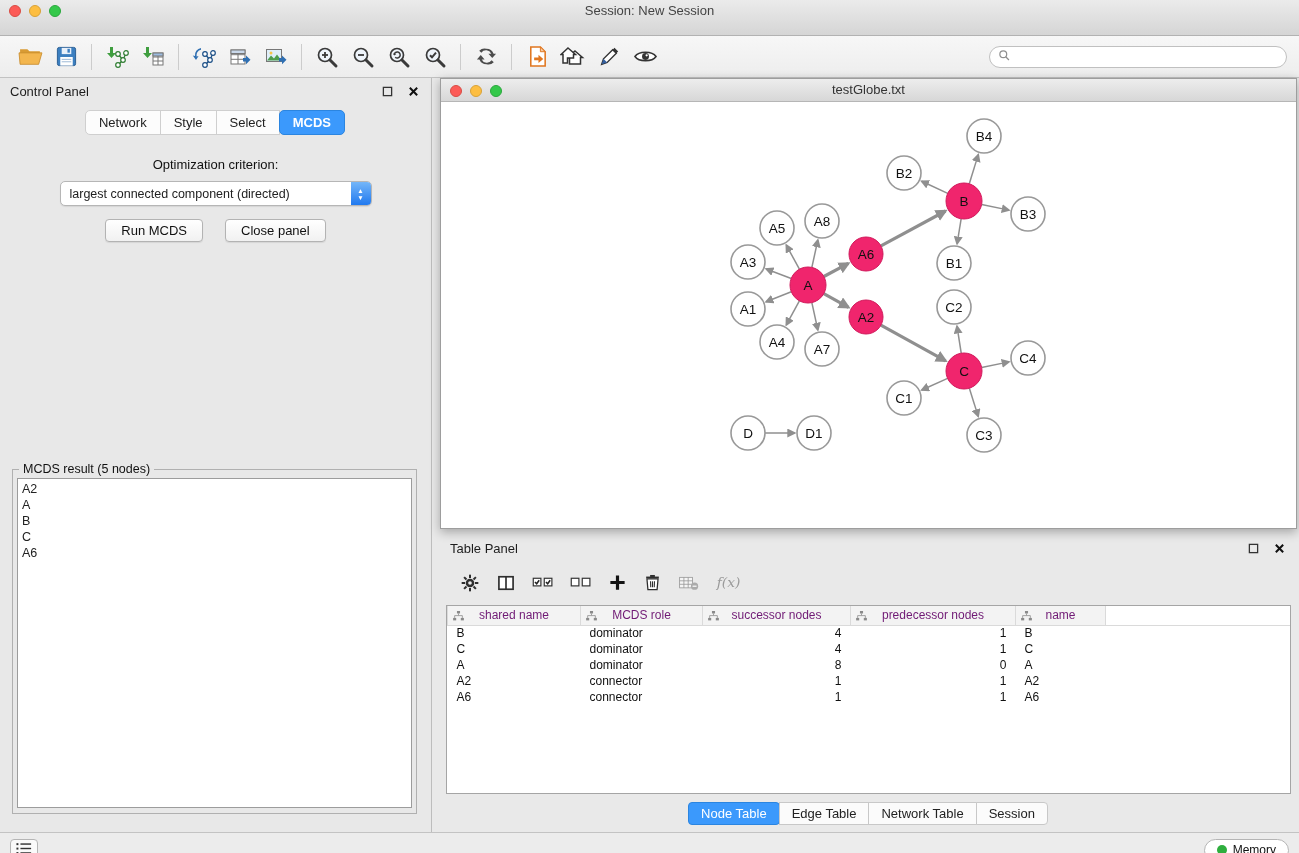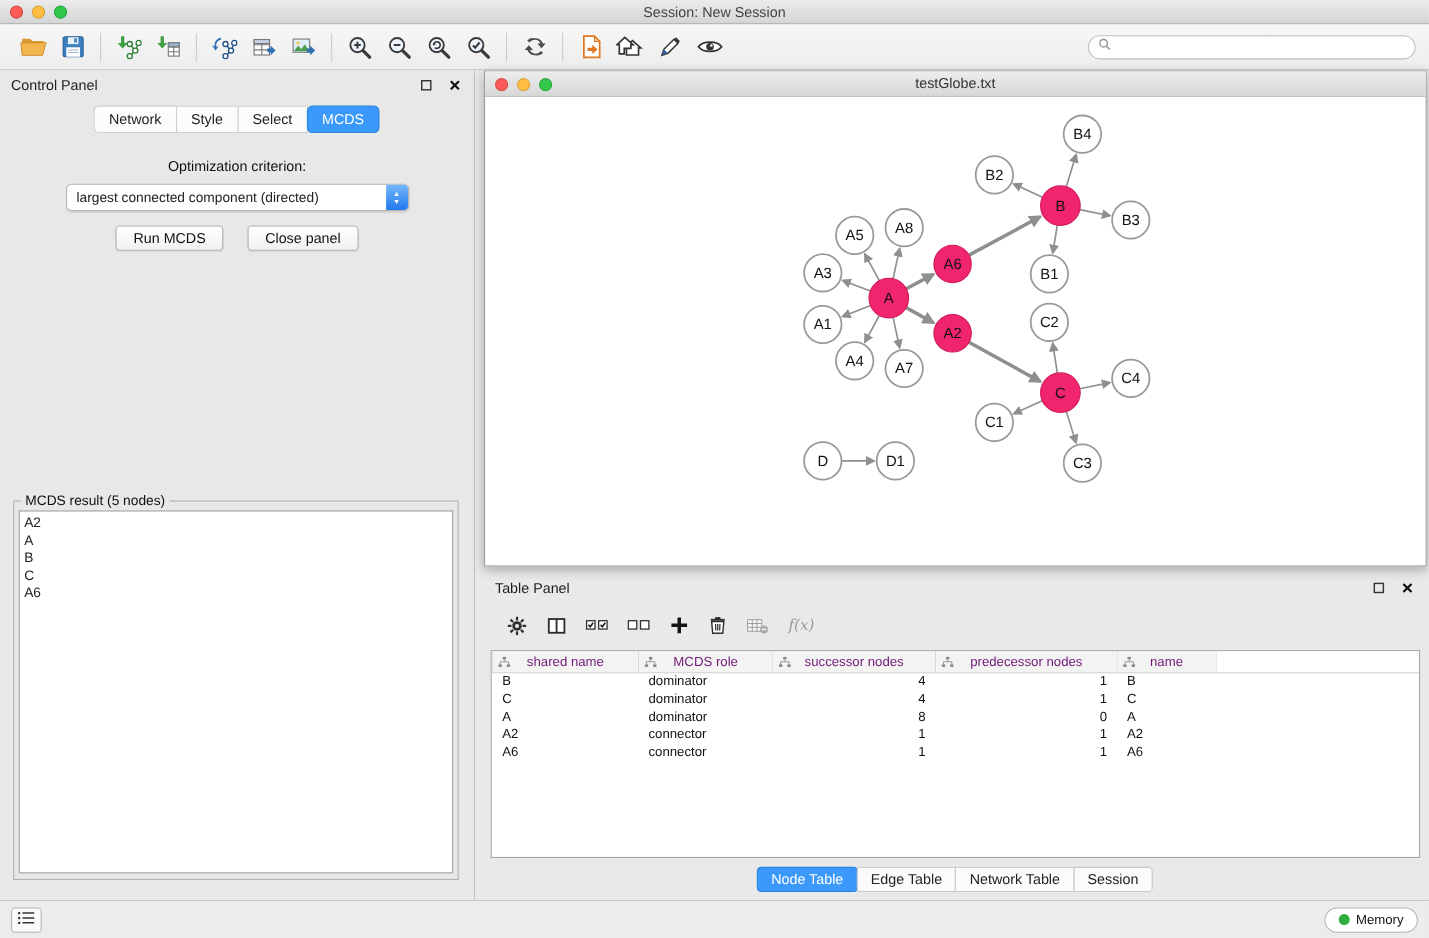--- a/index.html
+++ b/index.html
@@ -1,20 +1,20 @@
 <!DOCTYPE html>
 <html style="--accent: #3b99fc;"><head>
 <meta charset="utf-8">
 <style>
   * { box-sizing: border-box; margin: 0; padding: 0; }
   html,body { width:1299px; height:853px; overflow:hidden; }
   body { font-family:"Liberation Sans", sans-serif; background:#ececec; color:#222; }
 
   
-  .titlebar { height:22px; background:linear-gradient(#ebebeb,#d5d5d5); border-bottom:1px solid #b2b2b2;
+  .titlebar { height:36px; background:linear-gradient(#ebebeb,#d5d5d5); border-bottom:1px solid #b2b2b2;
     position:relative; text-align:center; font-size:13px; line-height:21px; color:#444; }
   .traffic { position:absolute; left:9px; top:5px; display:flex; gap:8px; }
   .light { width:12px; height:12px; border-radius:50%; display:inline-block; }
   .light.red { background:#fc5b57; border:1px solid #d94c44; }
   .light.yellow { background:#fdbe41; border:1px solid #d9a237; }
   .light.green { background:#34c84a; border:1px solid #2aa83d; }
 
   
   .toolbar { height:42px; background:linear-gradient(#f7f7f7,#ededed); border-bottom:1px solid #c2c2c2;
     display:flex; align-items:center; padding:0 12px; gap:4px; }
@@ -34,21 +34,21 @@
   .control-panel { width:432px; background:#e8e8e8; border-right:1px solid #bdbdbd; position:relative; }
   .panel-header { height:26px; display:flex; align-items:center; gap:10px; padding:0 10px; font-size:13px; color:#1d1d1d; }
   .panel-header .ph-title { margin-right:auto; }
   .ph-btn { background:none; border:none; width:16px; height:16px; display:flex; align-items:center;
     justify-content:center; cursor:pointer; }
 
   .cp-tabs { display:flex; justify-content:center; margin-top:6px; }
   .cp-tab { padding:4px 13px; font-size:13px; background:#fcfcfc; border:1px solid #cfcfcf; margin-left:-1px;
     cursor:pointer; color:#222; }
   .cp-tab:first-child { border-radius:5px 0 0 5px; }
-  .cp-tab:last-child { border-radius:0 5px 5px 0; }
+  .cp-tab:last-child { border-radius:0 5px 5px 0;font-weight:bold; }
   .cp-tab.active { background:var(--accent); color:#fff; border-color:#2b85e0; border-radius:5px; }
 
   .opt-label { text-align:center; margin-top:22px; font-size:13px; color:#111; }
   .dropdown { width:312px; height:25px; margin:9px auto 0; background:#fff; border:1px solid #b6b6b6;
     border-radius:5px; position:relative; display:flex; align-items:center; padding:0 26px 0 9px;
     font-size:12.5px; cursor:pointer; box-shadow:0 1px 1px rgba(0,0,0,.08); }
   .dropdown .stepper { position:absolute; right:0; top:0; bottom:0; width:20px;
     background:linear-gradient(#74b6f9,#2079ef); border-radius:0 4px 4px 0; color:#fff;
     display:flex; flex-direction:column; align-items:center; justify-content:center; font-size:6.5px; line-height:7px; }
   .btn-row { display:flex; justify-content:center; gap:22px; margin-top:13px; }

